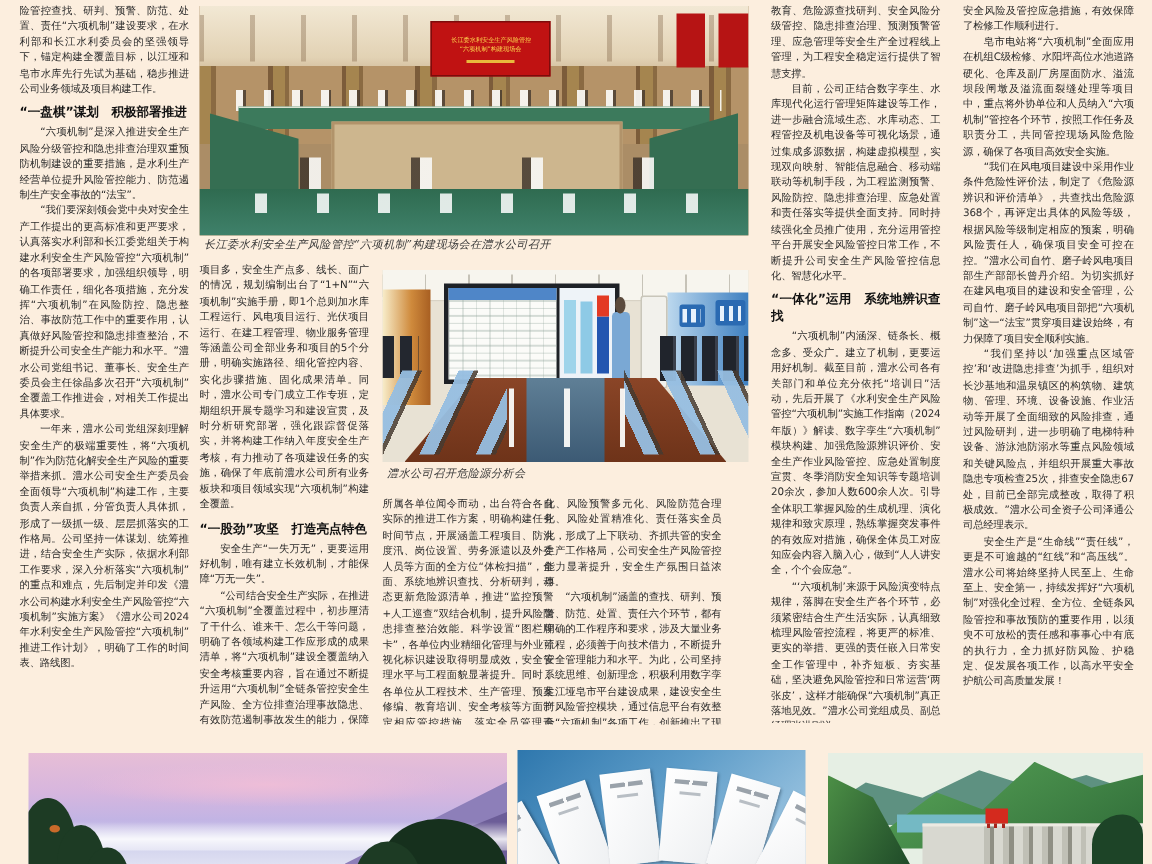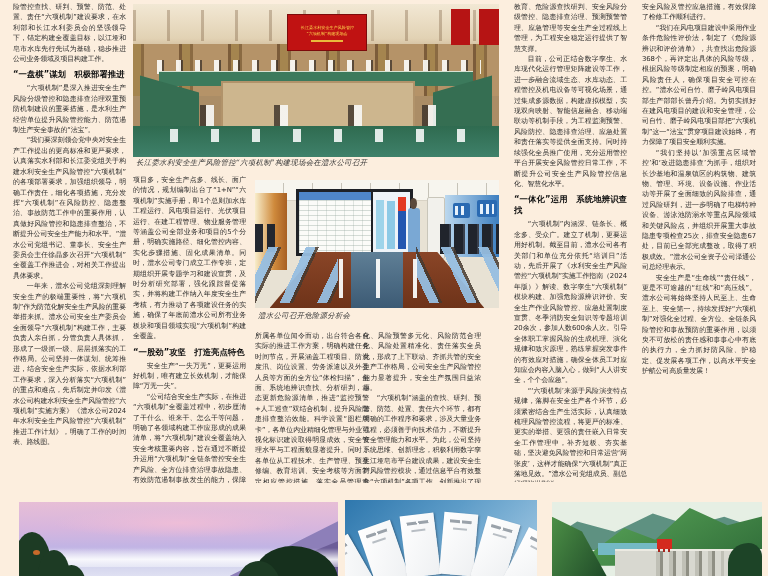--- a/index.html
+++ b/index.html
@@ -178,20 +178,21 @@
   <div class="col" id="col5">
       <p class="cont">教育、危险源查找研判、安全风险分级管控、隐患排查治理、预测预警管理、应急管理等安全生产全过程线上管理，为工程安全稳定运行提供了智慧支撑。</p>
       <p>目前，公司正结合数字孪生、水库现代化运行管理矩阵建设等工作，进一步融合流域生态、水库动态、工程管控及机电设备等可视化场景，通过集成多源数据，构建虚拟模型，实现双向映射、智能信息融合、移动端联动等机制手段，为工程监测预警、风险防控、隐患排查治理、应急处置和责任落实等提供全面支持。同时持续强化全员推广使用，充分运用管控平台开展安全风险管控日常工作，不断提升公司安全生产风险管控信息化、智慧化水平。</p>
       <h2>“一体化”运用　系统地辨识查找</h2>
       <p>“六项机制”内涵深、链条长、概念多、受众广。建立了机制，更要运用好机制。截至目前，澧水公司各有关部门和单位充分依托“培训日”活动，先后开展了《水利安全生产风险管控“六项机制”实施工作指南（2024年版）》解读、数字孪生“六项机制”模块构建、加强危险源辨识评价、安全生产作业风险管控、应急处置制度宣贯、冬季消防安全知识等专题培训20余次，参加人数600余人次。引导全体职工掌握风险的生成机理、演化规律和致灾原理，熟练掌握突发事件的有效应对措施，确保全体员工对应知应会内容入脑入心，做到“人人讲安全，个个会应急”。</p>
       <p>“‘六项机制’来源于风险演变特点规律，落脚在安全生产各个环节，必须紧密结合生产生活实际，认真细致梳理风险管控流程，将更严的标准、更实的举措、更强的责任嵌入日常安全工作管理中，补齐短板、夯实基础，坚决避免风险管控和日常运营‘两张皮’，这样才能确保“六项机制”真正落地见效。”澧水公司党组成员、副总经理张洪刚说。</p>
       <p>江垭电站在今年开展的1号机组A级检修中，充分运用“六项机制”，狠抓全过程管控。组织全体成员就作业全过程进行危险源辨识，研判危险源等级，明确管控措施和责任人员。提前编制施工方案，成立技术质量小组，常态化组织召开班前会，严格开展“三</p>
     </div>
   <div class="col" id="col6">
       <p class="cont">安全风险及管控应急措施，有效保障了检修工作顺利进行。</p>
+      <p>皂市电站将“六项机制”全面应用在机组C级检修、水阳坪高位水池道路硬化、仓库及副厂房屋面防水、溢流坝段闸墩及溢流面裂缝处理等项目中，重点将外协单位和人员纳入“六项机制”管控各个环节，按照工作任务及职责分工，共同管控现场风险危险源，确保了各项目高效安全实施。</p>
       <p>“我们在风电项目建设中采用作业条件危险性评价法，制定了《危险源辨识和评价清单》，共查找出危险源368个，再评定出具体的风险等级，根据风险等级制定相应的预案，明确风险责任人，确保项目安全可控在控。”澧水公司自竹、磨子岭风电项目部生产部部长曾丹介绍。为切实抓好在建风电项目的建设和安全管理，公司自竹、磨子岭风电项目部把“六项机制”这一“法宝”贯穿项目建设始终，有力保障了项目安全顺利实施。</p>
       <p>“我们坚持以‘加强重点区域管控’和‘改进隐患排查’为抓手，组织对长沙基地和温泉镇区的构筑物、建筑物、管理、环境、设备设施、作业活动等开展了全面细致的风险排查，通过风险研判，进一步明确了电梯特种设备、游泳池防溺水等重点风险领域和关键风险点，并组织开展重大事故隐患专项检查25次，排查安全隐患67处，目前已全部完成整改，取得了积极成效。”澧水公司全资子公司泽通公司总经理表示。</p>
       <p>安全生产是“生命线”“责任线”，更是不可逾越的“红线”和“高压线”。澧水公司将始终坚持人民至上、生命至上、安全第一，持续发挥好“六项机制”对强化全过程、全方位、全链条风险管控和事故预防的重要作用，以须臾不可放松的责任感和事事心中有底的执行力，全力抓好防风险、护稳定、促发展各项工作，以高水平安全护航公司高质量发展！</p>
     </div>
 
   <div class="photo" id="photo1">
     <div class="p1-ceiling"></div>
     <div class="p1-beams"></div>
     <div class="p1-wall"></div>
     <div class="p1-redpanel" style="left:87%;width:5%;"></div>

